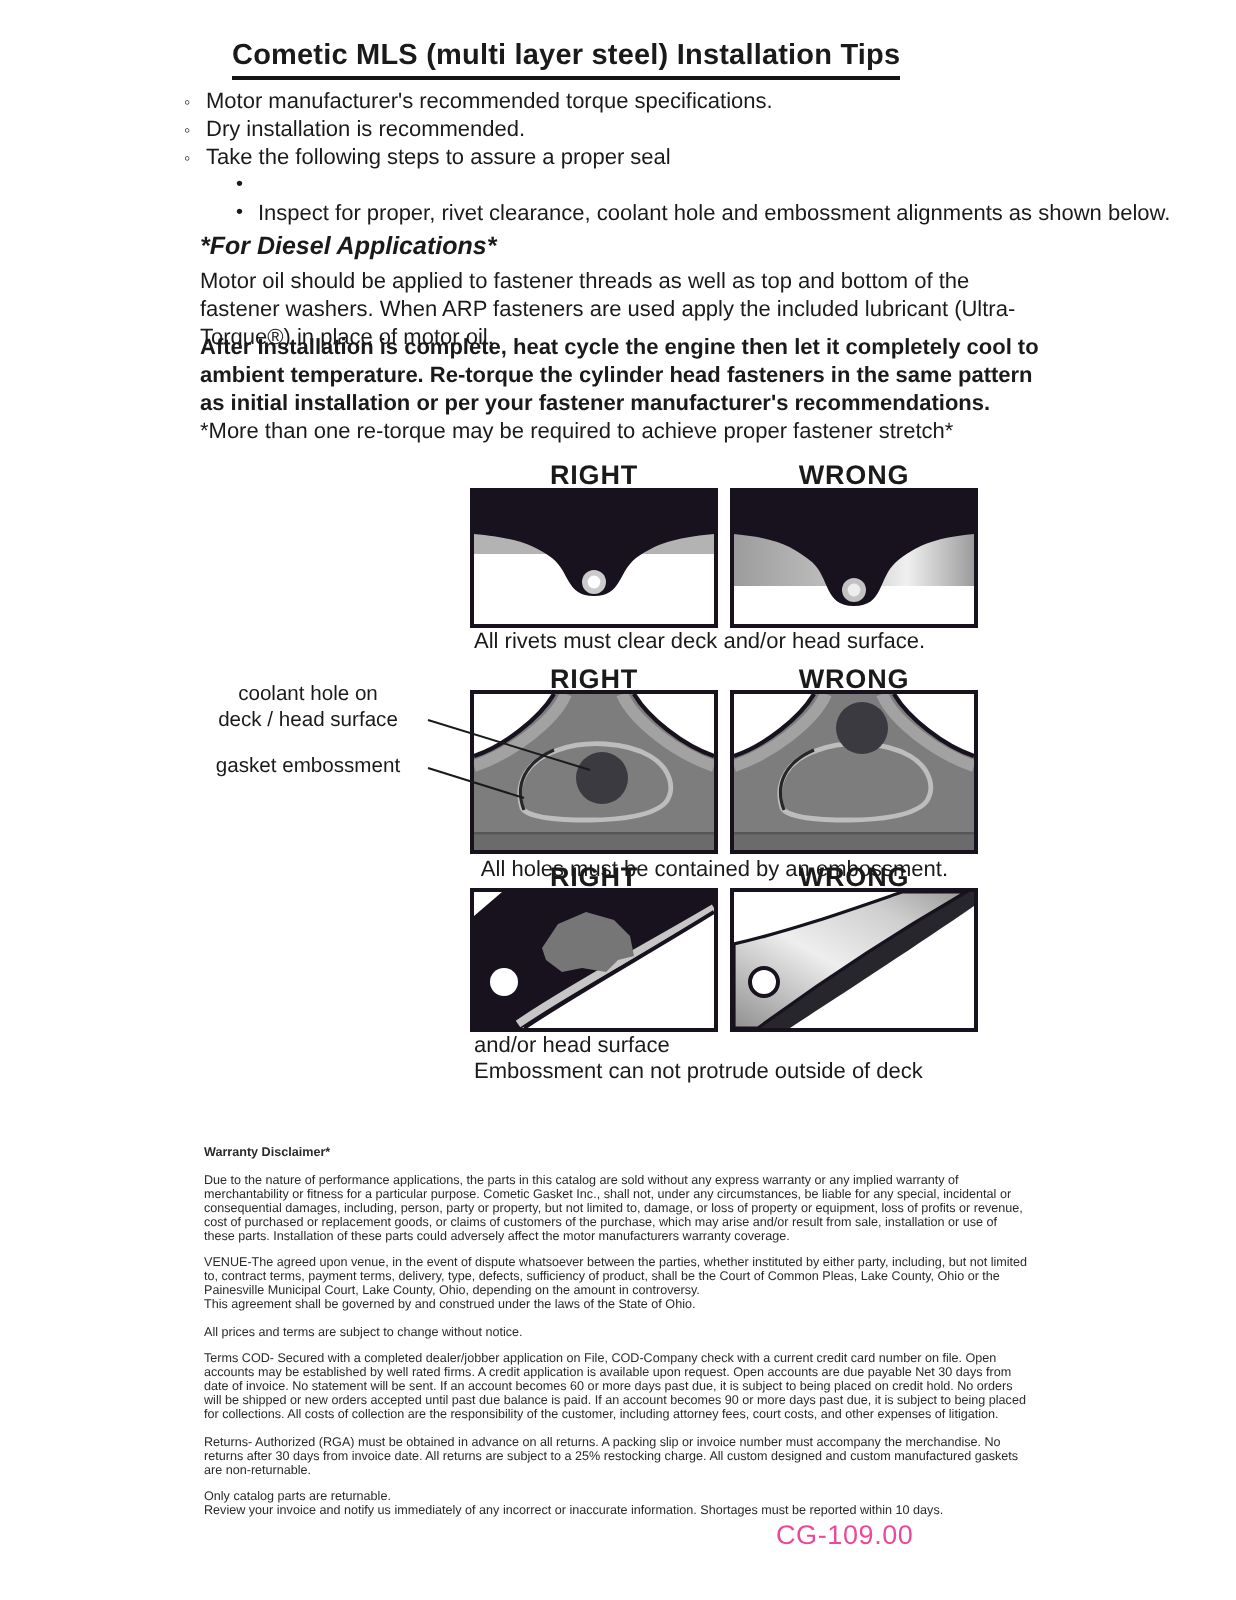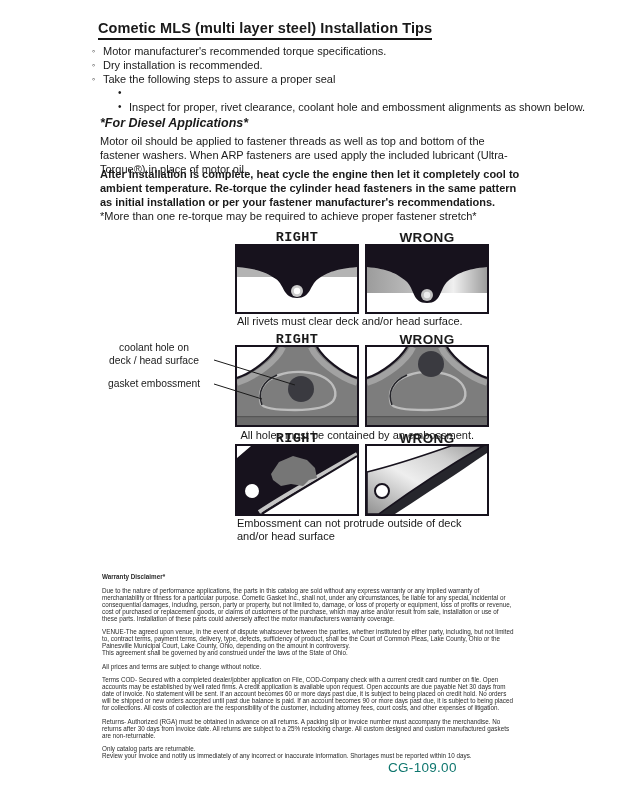--- a/index.html
+++ b/index.html
@@ -3,42 +3,42 @@
 <meta charset="utf-8">
 <style>
   html,body{margin:0;padding:0;}
   body{
     width:618px;height:800px;background:#ffffff;position:relative;overflow:hidden;
     font-family:"Liberation Sans", sans-serif;color:#1a1a1a;
     -webkit-font-smoothing:antialiased;
   }
   .abs{position:absolute;}
   .doc-title{
-    left:98px;top:20px;font-size:14.5px;font-weight:bold;
+    left:116px;top:20px;font-size:14.5px;font-weight:bold;
     border-bottom:2px solid #151515;padding-bottom:2px;letter-spacing:.1px;
   }
   .tips-list{left:92px;top:44px;font-size:11px;line-height:14px;}
   .tip-row{display:flex;align-items:flex-start;}
   .tip-row .marker{width:11px;font-size:9px;line-height:14px;flex:0 0 11px;}
   .tip-row.sub{margin-left:26px;}
   .tip-row.sub .marker{font-size:10px;}
   .diesel-heading{left:100px;top:116px;font-size:12.5px;font-weight:bold;font-style:italic;}
   .body-par{left:100px;width:426px;font-size:11px;line-height:14.2px;}
   .p1{top:134px;} .p2{top:167px;font-weight:bold;} .note{top:209px;}
   .fig-header{width:124px;text-align:center;font-size:13.5px;font-weight:bold;letter-spacing:.4px;}
-  .col1{left:235px;font-family:Liberation Mono, monospace;} .col2{left:365px;}
+  .col1{left:235px;} .col2{left:365px;}
   .dbox{border:2px solid #17121d;background:#fff;line-height:0;}
   .dbox svg{display:block;}
   .fig-caption{font-size:11px;line-height:12.5px;}
   .fig2-label{font-size:10.3px;line-height:12.5px;text-align:center;width:116px;left:96px;}
   .legal{left:102px;top:573px;width:413px;font-size:6.3px;line-height:7px;color:#2a2a2a;}
   .legal .lg-head{font-weight:bold;margin-bottom:6.5px;}
   .legal p{margin:0 0 6.5px 0;}
   .legal p.tight{margin-bottom:0;}
-  .footer-code{left:388px;top:760px;font-size:13.5px;letter-spacing:.3px;color:#0f766e;}
+  .footer-code{left:388px;top:760px;font-size:13.5px;letter-spacing:.3px;color:#ec4899;}
   .leader-overlay{left:0;top:0;width:618px;height:800px;pointer-events:none;}
 </style>
 </head>
 <body>
 
 <div class="abs doc-title">Cometic MLS (multi layer steel) Installation Tips</div>
 
 <div class="abs tips-list">
   <div class="tip-row">
     <span class="marker">◦</span>
@@ -166,22 +166,22 @@
           <stop offset="1" stop-color="#9a9a9a"></stop>
       </linearGradient>
     </defs>
     <rect width="120" height="68" fill="#ffffff"></rect>
     <path d="M12,68 C42,46 78,22 116,0 L120,0 L120,7 C88,29 54,51 28,68 Z" fill="#26262c"></path>
     <path d="M0,26 C30,19 58,9 84,0 L116,0 C78,22 42,46 12,68 L0,68 Z" fill="url(#g3w)" stroke="#17121d" stroke-width="1.6"></path>
     <circle cx="15" cy="45" r="7" fill="#ffffff" stroke="#17121d" stroke-width="2"></circle>
   </svg>
 </div>
 <div class="abs fig-caption" style="left:237px;top:517px">
+  <div>and/or head surface</div>
   <div>Embossment can not protrude outside of deck</div>
-  <div>and/or head surface</div>
 </div>
 
 <svg class="abs leader-overlay">
   <line x1="214" y1="360" x2="295" y2="385" stroke="#1a1a1a" stroke-width="1"></line>
   <line x1="214" y1="384" x2="262" y2="399" stroke="#1a1a1a" stroke-width="1"></line>
 </svg>
 
 <div class="abs legal">
   <div class="lg-head">Warranty Disclaimer*</div>
   <p>Due to the nature of performance applications, the parts in this catalog are sold without any express warranty or any implied warranty of merchantability or fitness for a particular purpose.  Cometic Gasket Inc., shall not, under any circumstances, be liable for any special, incidental or consequential damages, including, person, party or property, but not limited to, damage, or loss of property or equipment, loss of profits or revenue, cost of purchased or replacement goods, or claims of customers of the purchase, which may arise and/or result from sale, installation or use of these parts.  Installation of these parts could adversely affect the motor manufacturers warranty coverage.</p>

